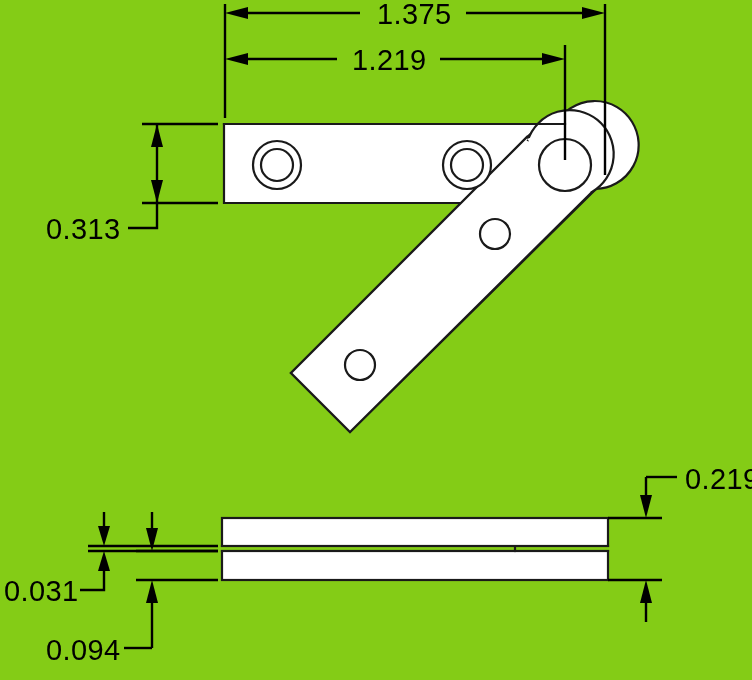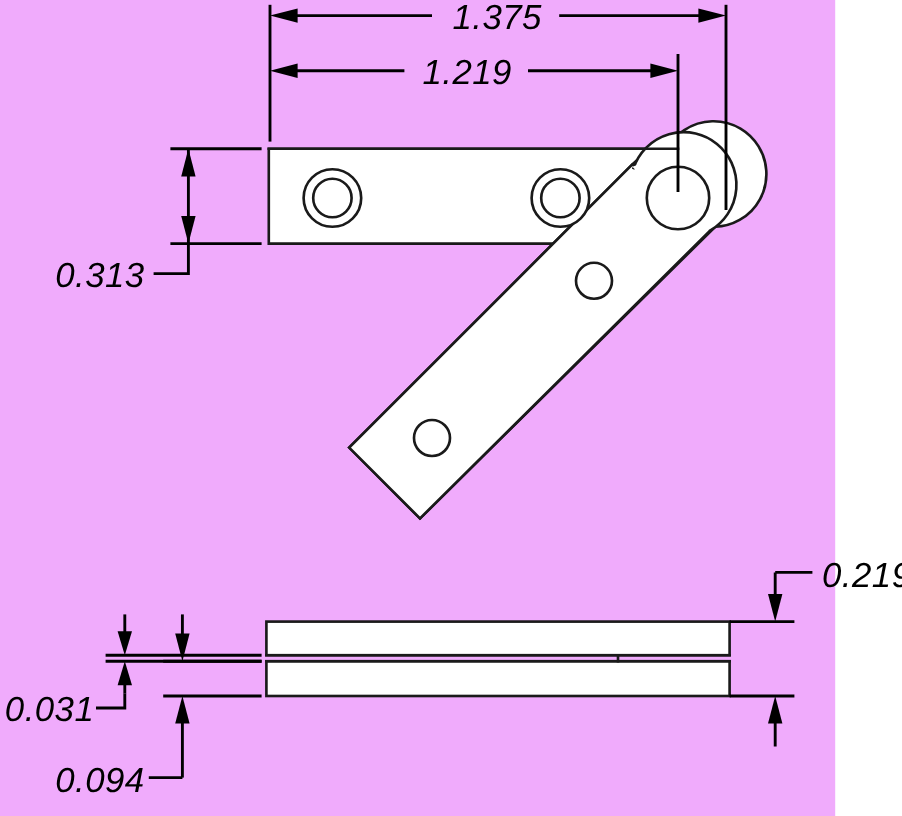--- a/index.html
+++ b/index.html
@@ -9,24 +9,23 @@
     background: #ffffff;
   }
   body {
     width: 752px;
     height: 680px;
     font-family: "Liberation Sans", sans-serif;
     overflow: hidden;
   }
   #drawing-root {
     position: relative;
-    width: 696px;
+    width: 752px;
     height: 680px;
-    background: #f0abfc;
-    font-style: italic;
+    background: #84cc16;
   }
   svg#drawing-canvas {
     display: block;
     width: 752px;
     height: 680px;
   }
   .part-outline {
     fill: #ffffff;
     stroke: #1a1a1a;
     stroke-width: 2.2;

